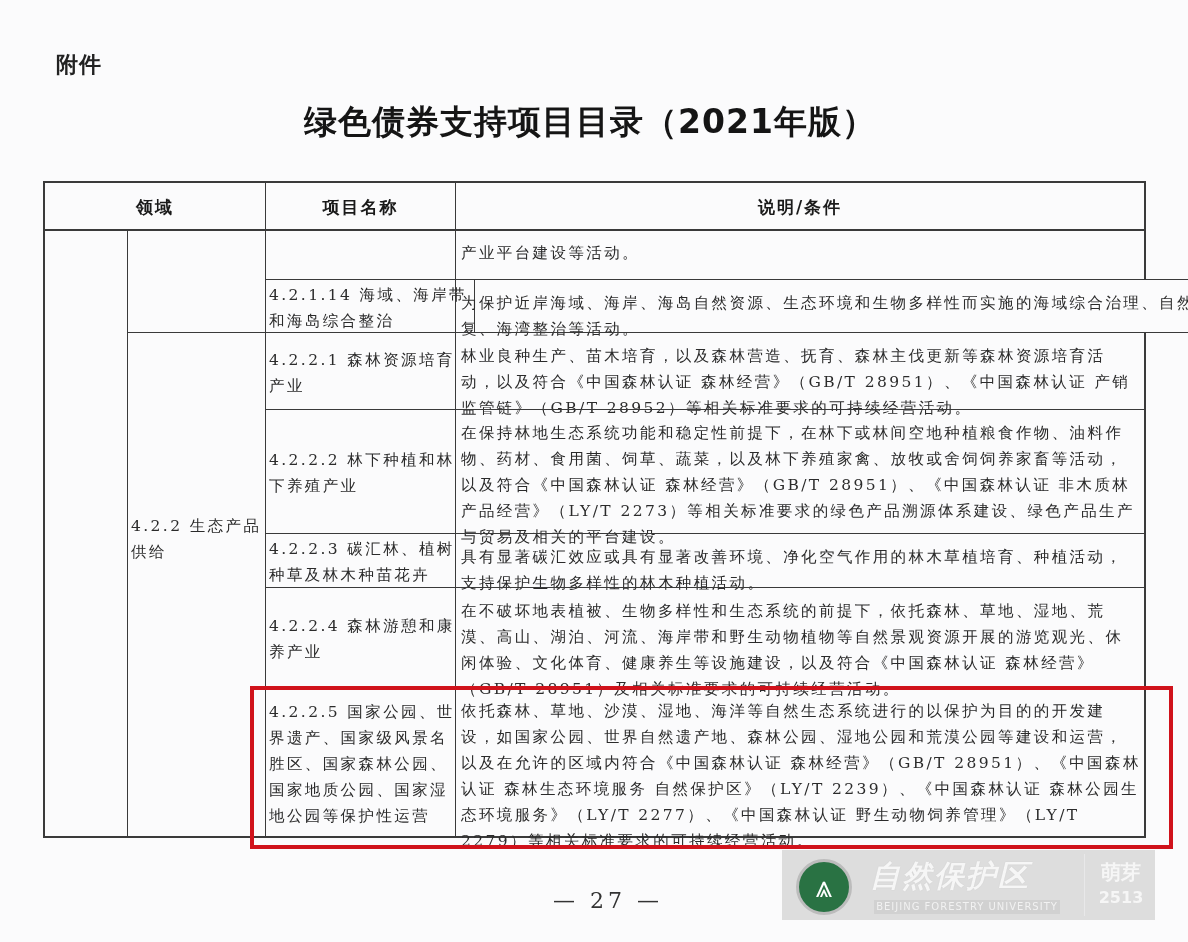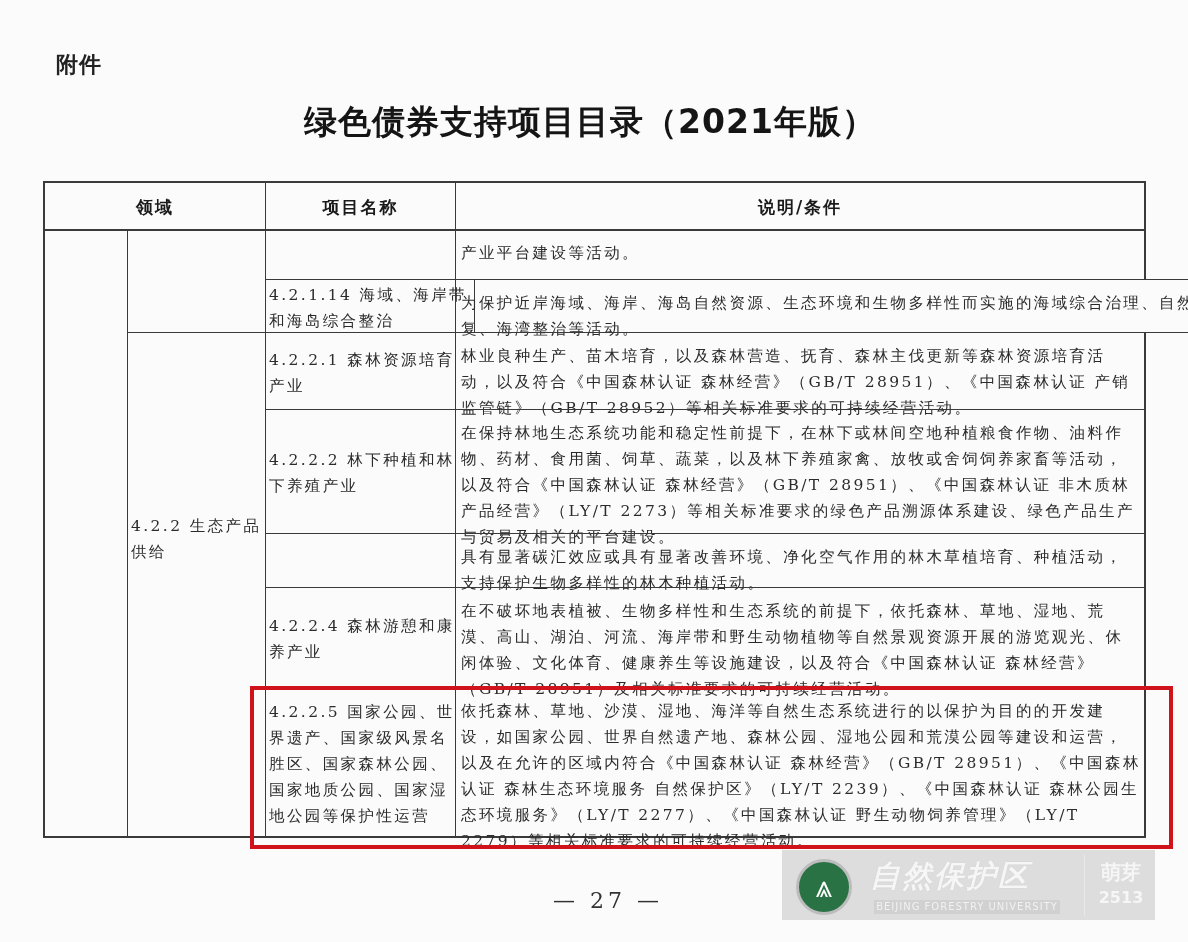--- a/index.html
+++ b/index.html
@@ -115,20 +115,23 @@
     <span>林业良种生产、苗木培育，以及森林营造、抚育、森林主伐更新等森林资源培育活动，以及符合《中国森林认证 森林经营》（GB/T 28951）、《中国森林认证 产销监管链》（GB/T 28952）等相关标准要求的可持续经营活动。</span>
   </div>
 
   <div class="cell name" style="left:222px;top:228px;width:191px;height:125px;">
     <span>4.2.2.2 林下种植和林下养殖产业</span>
   </div>
   <div class="cell desc" style="left:412px;top:228px;width:691px;height:125px;border-right-width:2.5px;">
     <span>在保持林地生态系统功能和稳定性前提下，在林下或林间空地种植粮食作物、油料作物、药材、食用菌、饲草、蔬菜，以及林下养殖家禽、放牧或舍饲饲养家畜等活动，以及符合《中国森林认证 森林经营》（GB/T 28951）、《中国森林认证 非木质林产品经营》（LY/T 2273）等相关标准要求的绿色产品溯源体系建设、绿色产品生产与贸易及相关的平台建设。</span>
   </div>
 
+  <div class="cell name" style="left:222px;top:352px;width:191px;height:55px;">
+    <span>4.2.2.3 碳汇林、植树种草及林木种苗花卉</span>
+  </div>
   <div class="cell desc" style="left:412px;top:352px;width:691px;height:55px;border-right-width:2.5px;">
     <span>具有显著碳汇效应或具有显著改善环境、净化空气作用的林木草植培育、种植活动，支持保护生物多样性的林木种植活动。</span>
   </div>
 
   <div class="cell name" style="left:222px;top:406px;width:191px;height:101px;">
     <span>4.2.2.4 森林游憩和康养产业</span>
   </div>
   <div class="cell desc" style="left:412px;top:406px;width:691px;height:101px;border-right-width:2.5px;">
     <span>在不破坏地表植被、生物多样性和生态系统的前提下，依托森林、草地、湿地、荒漠、高山、湖泊、河流、海岸带和野生动物植物等自然景观资源开展的游览观光、休闲体验、文化体育、健康养生等设施建设，以及符合《中国森林认证 森林经营》（GB/T 28951）及相关标准要求的可持续经营活动。</span>
   </div>

